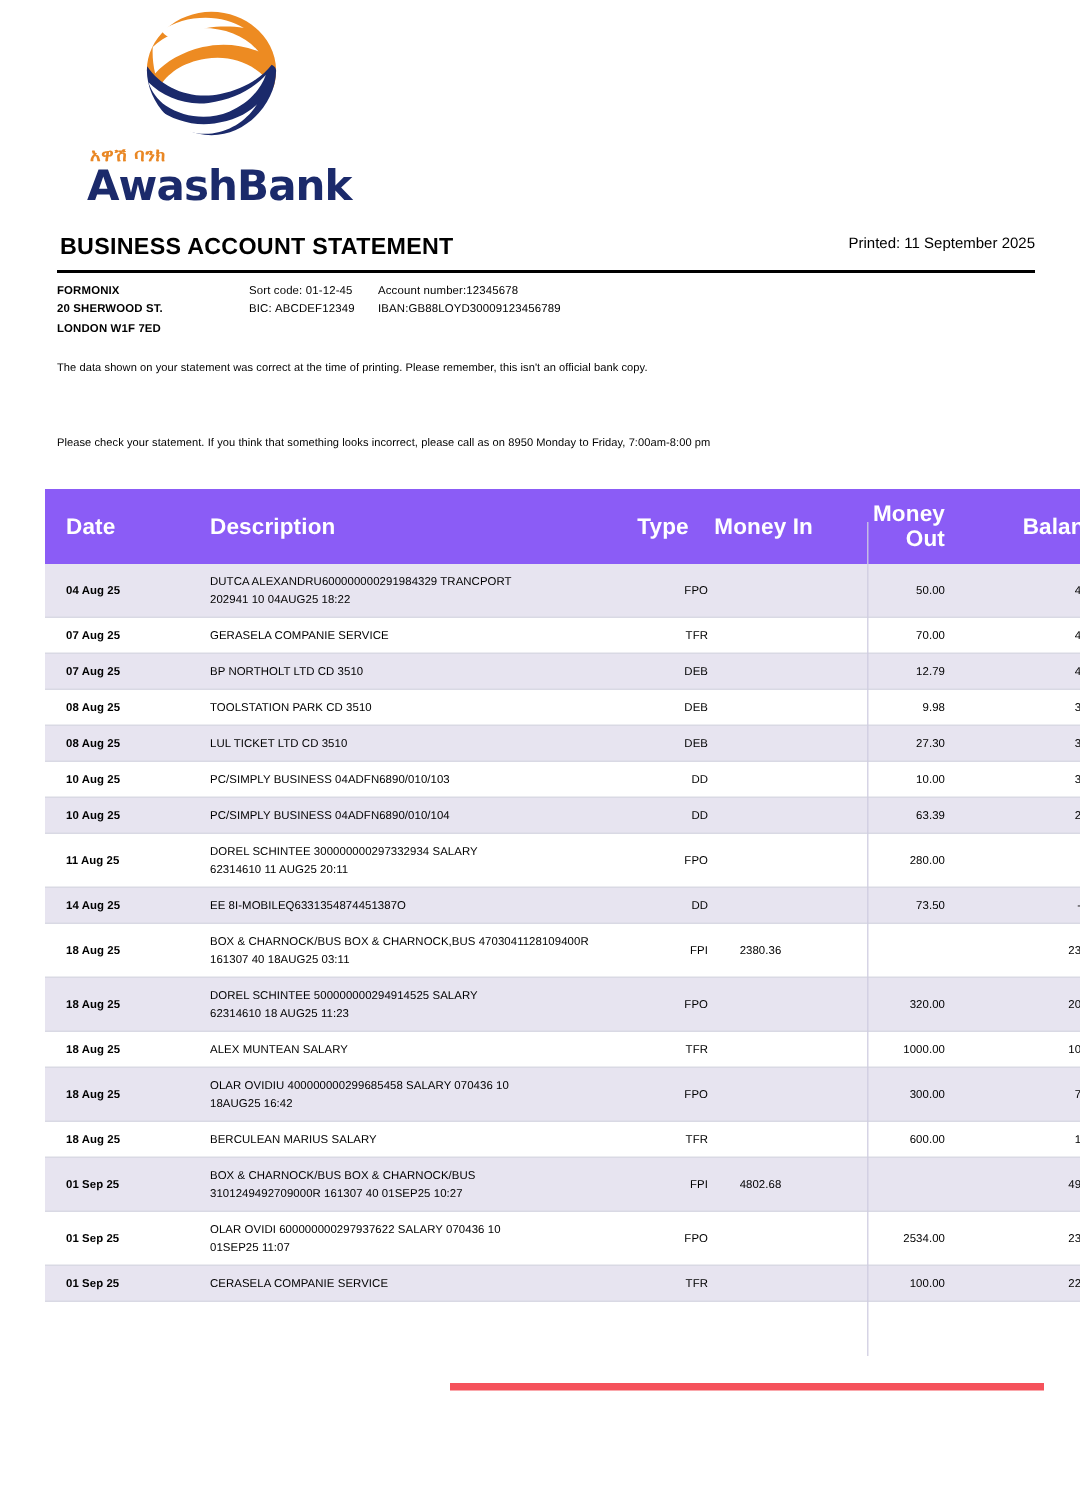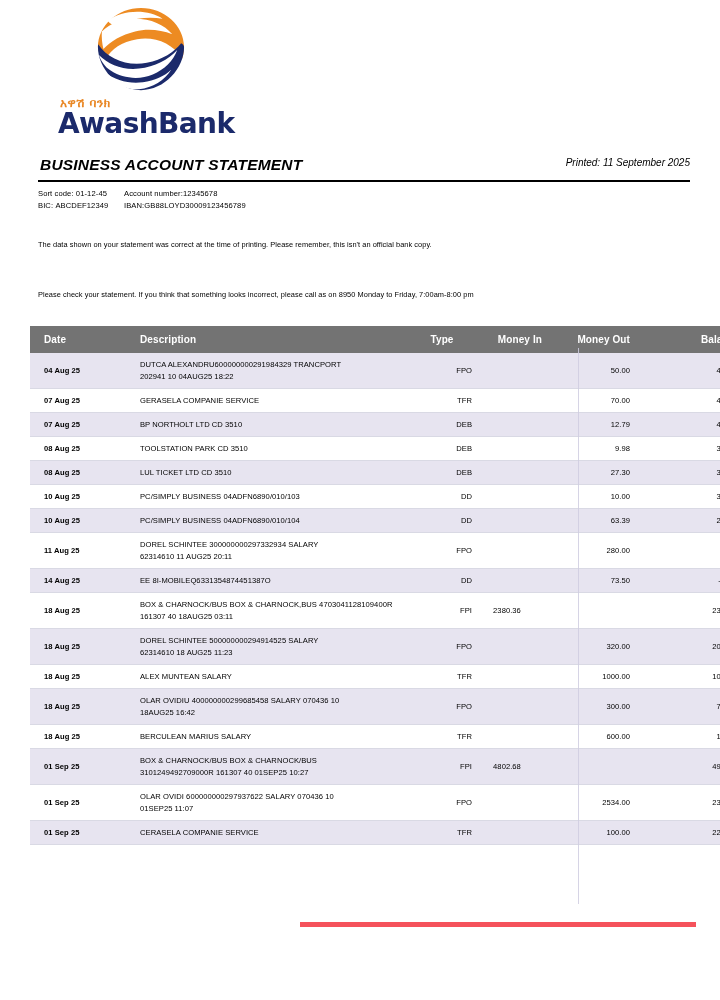--- a/index.html
+++ b/index.html
@@ -50,21 +50,20 @@
 
   
   .title-row {
     position: absolute;
     left: 40px;
     top: 156px;
     width: 650px;
     display: flex;
     align-items: flex-start;
     justify-content: space-between;
-    font-style: italic;
   }
   .doc-title {
     font-size: 15.5px;
     font-weight: bold;
     letter-spacing: 0.2px;
   }
   .printed {
     font-size: 10px;
     padding-top: 1px;
     white-space: nowrap;
@@ -116,23 +115,23 @@
   
   .statement-table {
     position: absolute;
     left: 30px;
     top: 326px;
     width: 660px;
     border-collapse: collapse;
     table-layout: fixed;
   }
   .statement-table th {
-    background: #737373;
+    background: #8b5cf6;
     color: #ffffff;
-    font-size: 10px;
+    font-size: 15px;
     font-weight: bold;
     padding: 8px 0 8px 0;
     text-align: left;
     letter-spacing: 0.1px;
     border: none;
   }
   .statement-table td {
     font-size: 7.6px;
     padding: 7px 0;
     vertical-align: middle;
@@ -209,20 +208,25 @@
   <div class="logo-word">AwashBank</div>
 </div>
 
 <div class="title-row">
   <div class="doc-title">BUSINESS ACCOUNT STATEMENT</div>
   <div class="printed">Printed: 11 September 2025</div>
 </div>
 <div class="title-rule"></div>
 
 <div class="info-row">
+  <div class="addr-col">
+    <div>FORMONIX</div>
+    <div>20 SHERWOOD ST.</div>
+    <div>LONDON W1F 7ED</div>
+  </div>
   <div class="acct-col">
     <div class="acct-line">
       <span class="acct-label-a"><span>Sort code:</span>&nbsp;<span>01-12-45</span></span><span>Account number:</span><span>12345678</span>
     </div>
     <div class="acct-line">
       <span class="acct-label-a"><span>BIC:</span>&nbsp;<span>ABCDEF12349</span></span><span>IBAN:</span><span>GB88LOYD30009123456789</span>
     </div>
   </div>
 </div>
 

